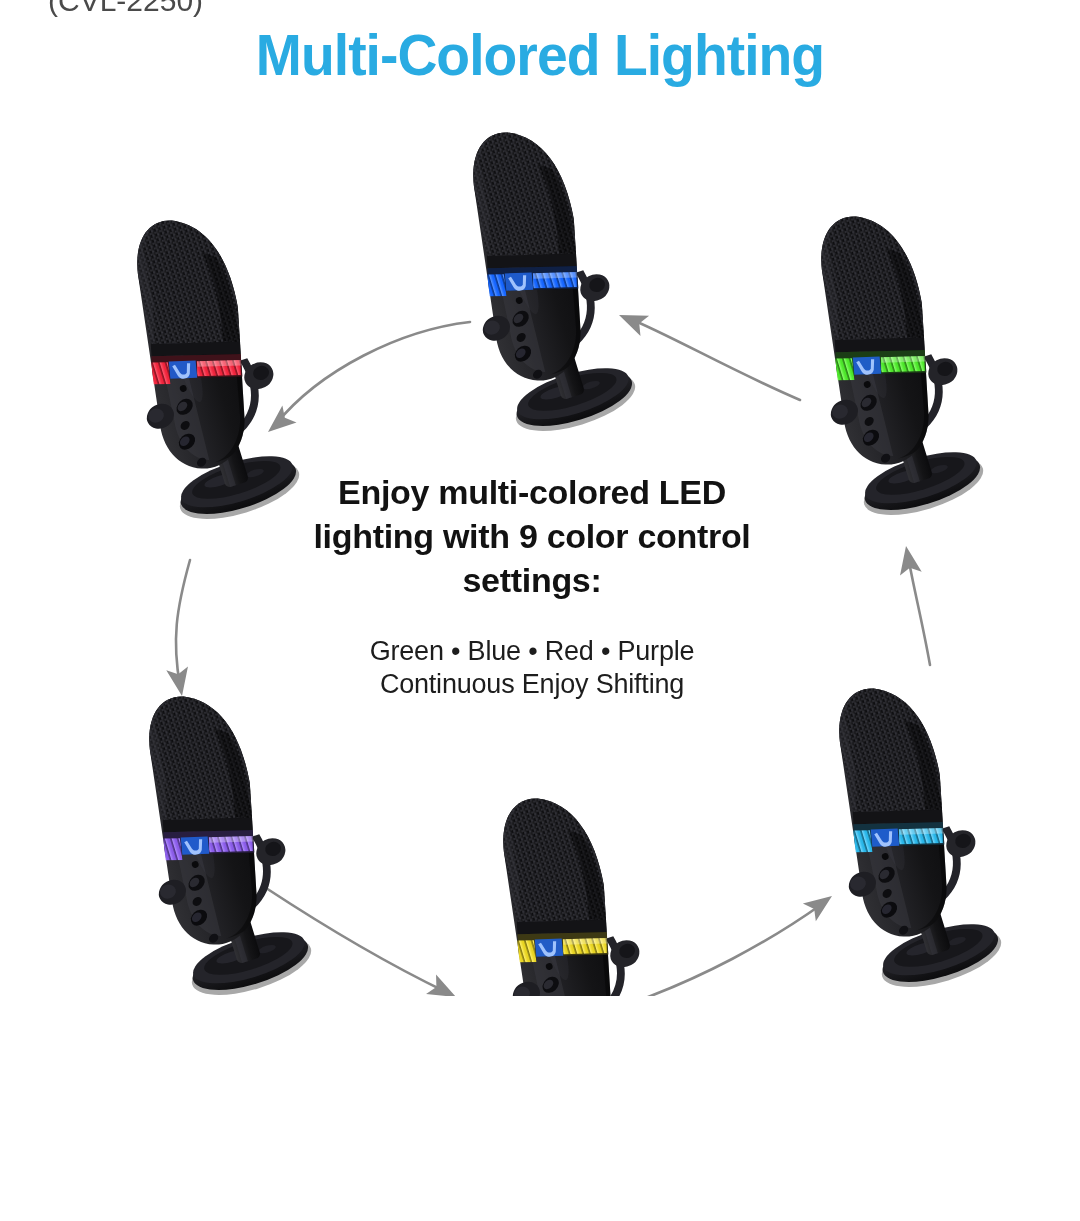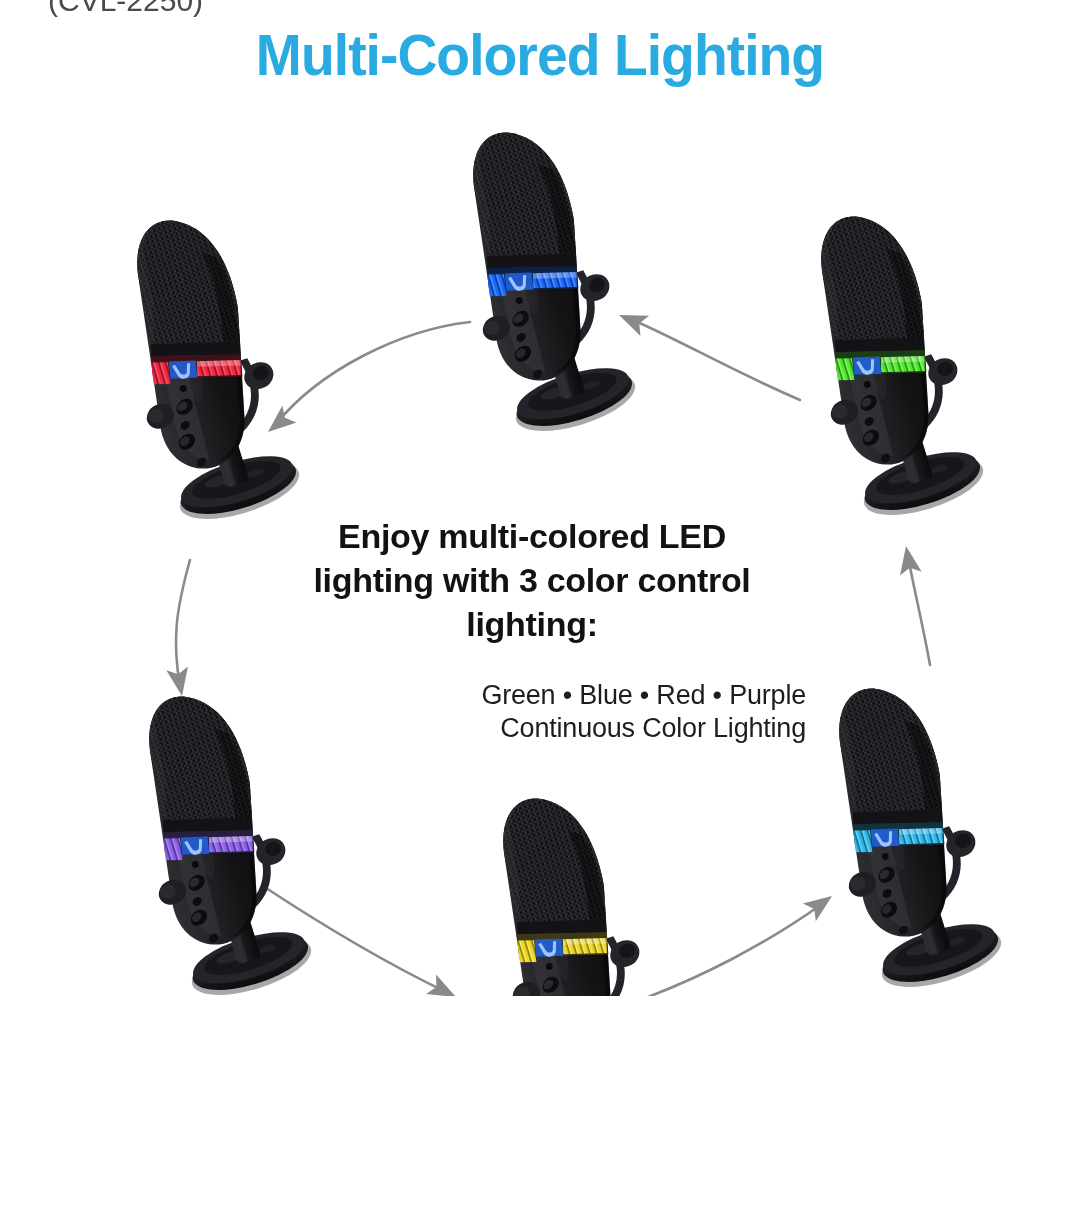--- a/index.html
+++ b/index.html
@@ -56,32 +56,31 @@
     text-align: center;
     z-index: 6;
   }
   .copy-head {
     font-family: "Liberation Sans", sans-serif;
     font-size: 34px;
     font-weight: 700;
     color: #121212;
     line-height: 1.30;
     letter-spacing: -0.3px;
-    margin-top: 44px;
   }
   .copy-list {
     margin-top: 32px;
     font-family: "Liberation Sans", sans-serif;
     font-size: 27px;
     font-weight: 400;
     color: #1d1d1d;
     line-height: 1.22;
     letter-spacing: -0.2px;
   }
-  .copy-list div { white-space: nowrap; text-align: right; }
+  .copy-list div { white-space: nowrap; }
 
   
   .arrow-layer {
     position: absolute;
     left: 0; top: 0;
     width: 1080px;
     height: 1221px;
     z-index: 3;
     pointer-events: none;
   }
@@ -642,25 +641,25 @@
             <ellipse cx="66" cy="237" rx="5.5" ry="4" transform="rotate(-26 66 237)" fill="#262630"></ellipse>
             <ellipse cx="76" cy="262" rx="5" ry="4" transform="rotate(-20 76 262)" fill="#101014"></ellipse>
           </g>
         </svg>
       </div>
     </div>
 
   <div class="center-copy">
     <div class="copy-head">
       <div>Enjoy multi-colored LED</div>
-      <div>lighting with 3 color control</div>
-      <div>lighting:</div>
+      <div>lighting with 9 color control</div>
+      <div>settings:</div>
     </div>
     <div class="copy-list" id="color-list">
         <div>Green • Blue • Red • Purple</div>
-        <div>Continuous Color Lighting</div>
+        <div>Continuous Enjoy Shifting</div>
       </div>
   </div>
 
   <div class="speck" style="left:877px; top:1213px; width:26px; height:14px;"></div>
   <div class="speck" style="left:912px; top:1213px; width:24px; height:13px;"></div>
   <div class="speck" style="left:1020px; top:1210px; width:28px; height:16px;"></div>
 </div>
 
 </body></html>

